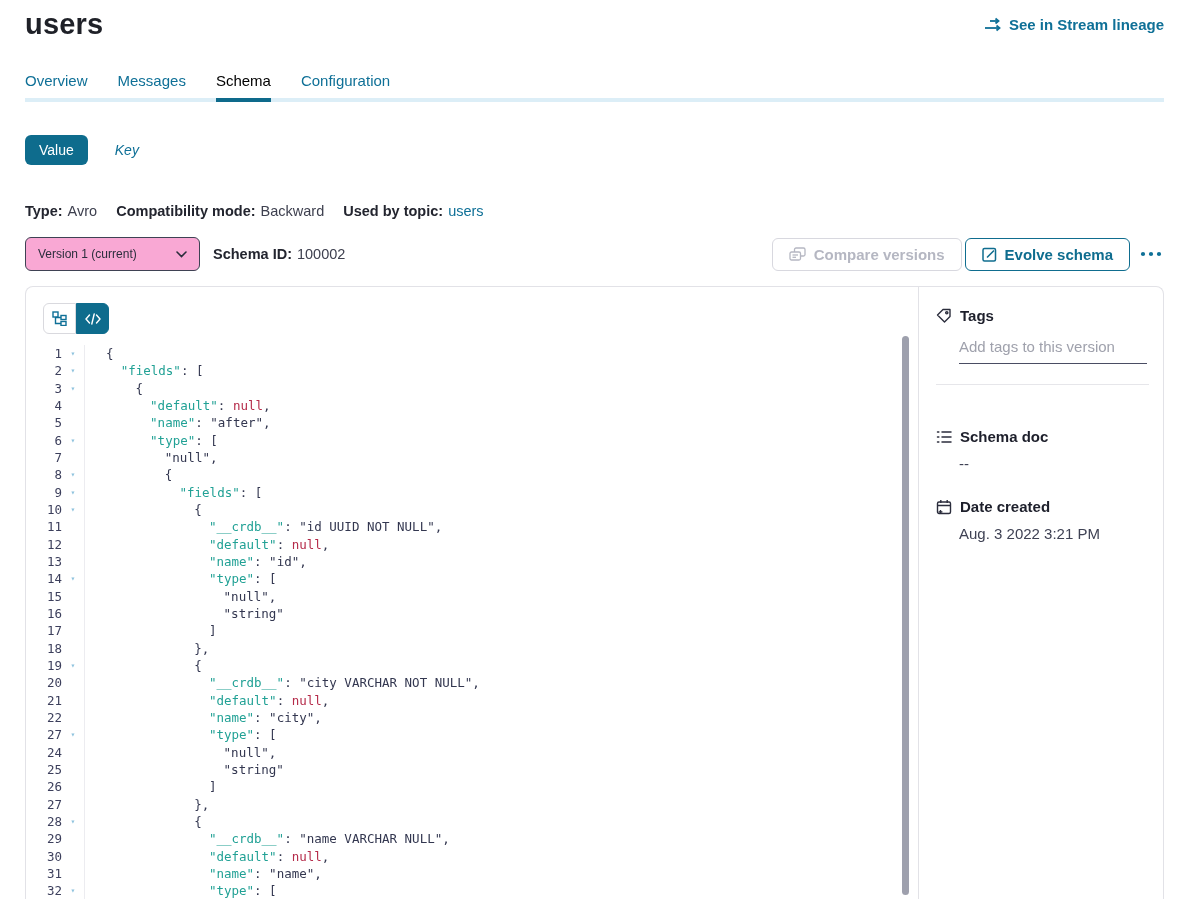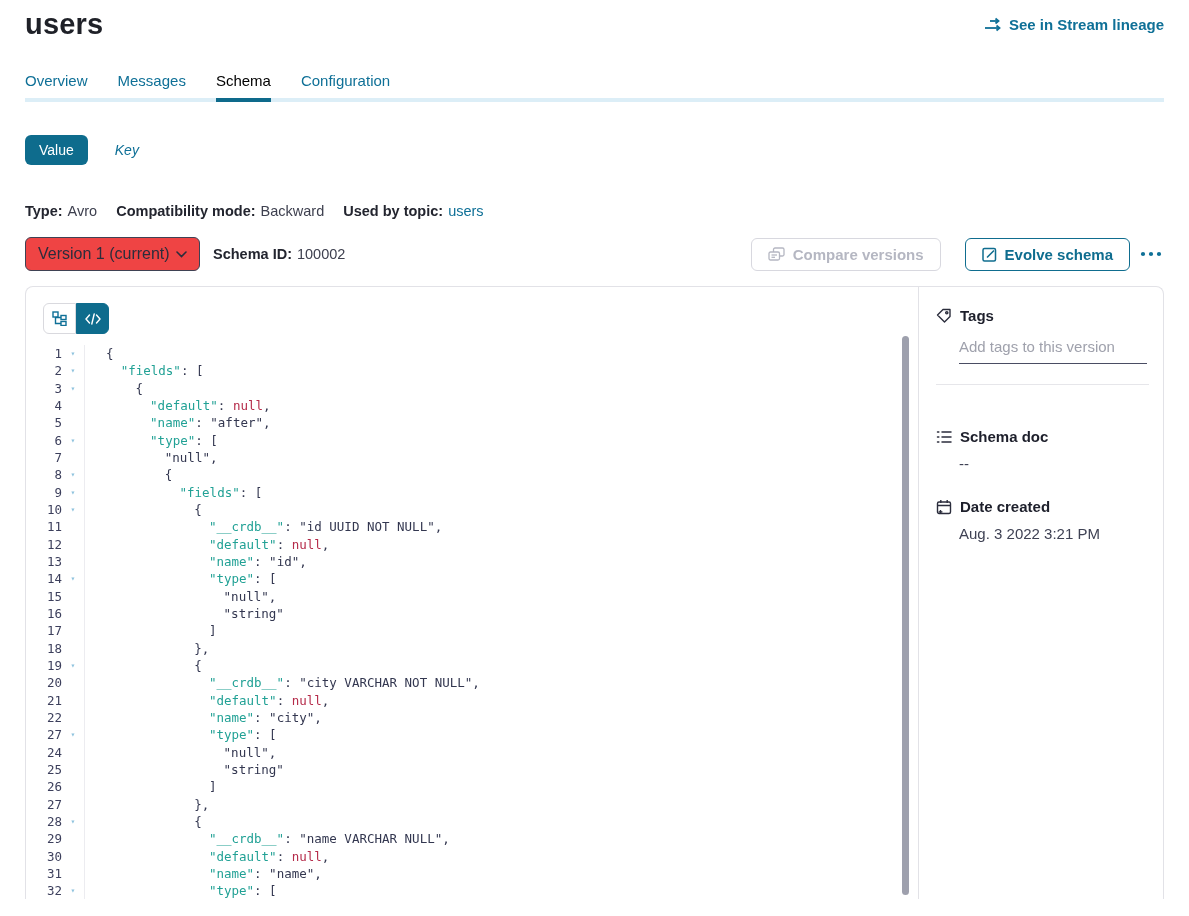--- a/index.html
+++ b/index.html
@@ -30,26 +30,26 @@
   .meta-row { display:flex; align-items:center; margin-top:38px; font-size:14.5px; }
   .meta-label { font-weight:700; color:#23252F; }
   .meta-value { color:#3E404F; margin-left:5px; }
   .meta-group { margin-right:19px; }
   .meta-link { color:#0F7097; margin-left:5px; cursor:pointer; text-decoration:none; }
 
   
   .version-row { display:flex; align-items:center; margin-top:18px; }
   .version-select { width:175px; height:34px; border:1px solid #3F4254; border-radius:6px;
                     display:flex; align-items:center; justify-content:space-between;
-                    padding:0 12px; font-size:16px; color:#2B2D3C; cursor:pointer; background:#ef4444; }
+                    padding:0 12px; font-size:12px; color:#2B2D3C; cursor:pointer; background:#f9a8d4; }
   .schema-id { margin-left:13px; font-size:14.5px; }
   .btn-ghost { height:33px; border-radius:6px; display:inline-flex; align-items:center; gap:8px;
                padding:0 16px; font-size:15px; font-weight:600; background:#fff; cursor:pointer; font-family:inherit; }
   .btn-compare { margin-left:auto; border:1px solid #D8D8DF; color:#B5B7C2; cursor:default; }
-  .btn-evolve  { margin-left:24px; border:1px solid #0F6D8F; color:#0F6D8F; }
+  .btn-evolve  { margin-left:3px; border:1px solid #0F6D8F; color:#0F6D8F; }
   .more-btn { margin-left:8px; border:none; background:none; padding:4px 2px; cursor:pointer; color:#0F7097; }
 
   
   .card { margin-top:15px; height:613px; border:1px solid #E2E2E7; border-bottom:none;
           border-radius:8px 8px 0 0; display:flex; overflow:hidden; }
   .code-pane { flex:1 1 auto; position:relative; border-right:1px solid #E2E2E7; }
   .view-toggle { display:inline-flex; margin:16px 0 0 17px; border-radius:6px; }
   .vt-btn { width:33px; height:31px; display:flex; align-items:center; justify-content:center; cursor:pointer; }
   .vt-tree { background:#fff; border:1px solid #D9D9DE; border-radius:6px 0 0 6px; color:#0F7097; }
   .vt-code { background:#0E6C8D; border:1px solid #0E6C8D; border-radius:0 6px 6px 0; color:#fff; }

